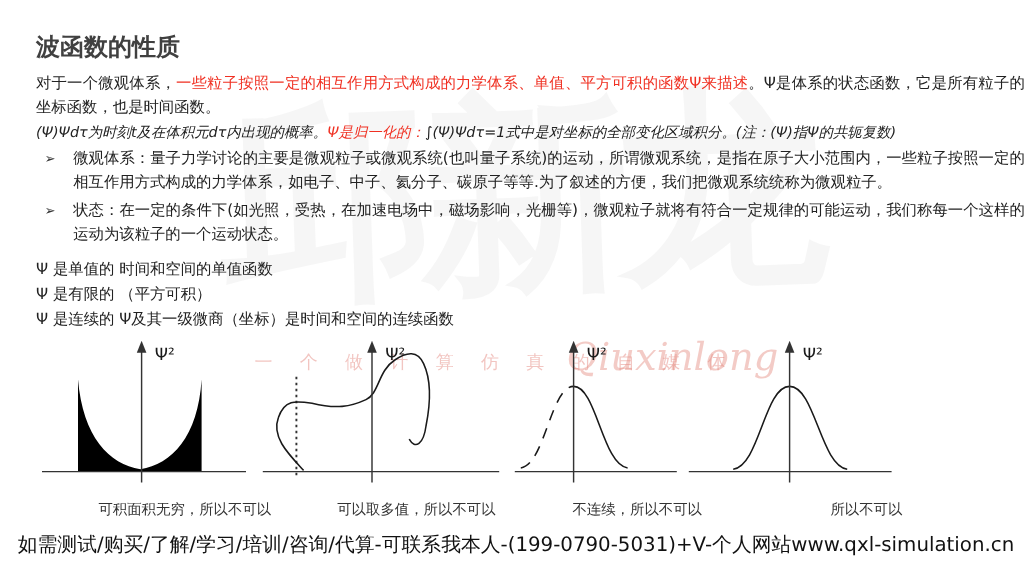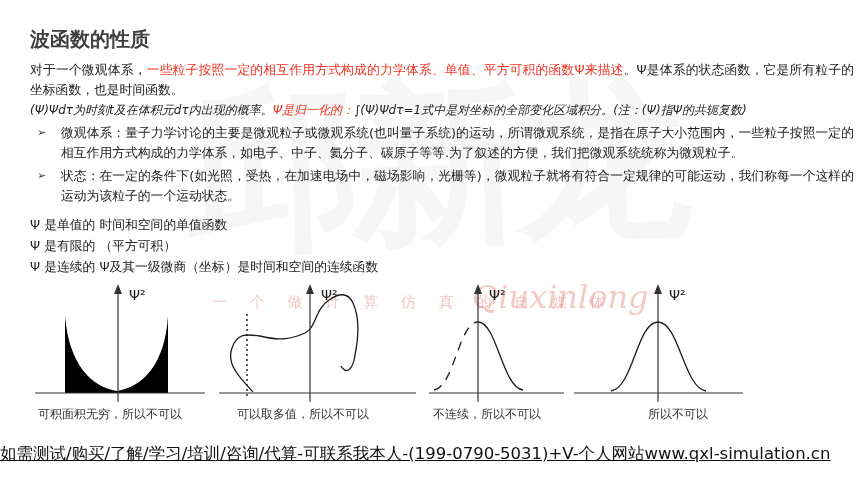--- a/index.html
+++ b/index.html
@@ -51,31 +51,31 @@
   .bullet{display:flex;margin-top:3px;}
   .bullet .marker{flex:none;width:24px;padding-left:7px;font-size:11px;color:#333;}
   .bullet .btext{flex:1;}
   .psi-group{margin-top:8px;}
   .psi{line-height:21px;}
 
   
   .fig{position:absolute;top:278px;text-decoration:underline;}
   .fig svg{display:block;}
   .caption{
-    position:absolute;top:406px;transform:translateX(-50%);
-    font-size:12px;color:#333;white-space:nowrap;
+    position:absolute;top:416px;transform:translateX(-50%);
+    font-size:12px;color:#333;white-space:nowrap;margin-left:44px;
   }
   .axis{stroke:#333;stroke-width:1.2;fill:none;}
   .curve{stroke:#1a1a1a;stroke-width:1.3;fill:none;}
   .arrowhead{fill:#333;}
   .psilabel{font-size:14px;fill:#1a1a1a;}
 
   .footer{
     position:absolute;left:0;top:443px;width:100%;
-    text-align:left;font-size:16.5px;color:#111;text-decoration:underline;
+    text-align:center;font-size:16.5px;color:#111;
   }
 </style>
 </head>
 <body>
 
 <div class="slide">
 
   <div class="wm-logo">邱新龙</div>
   <div class="wm-tagline">一 个 做 计 算 仿 真 的 自 媒 体</div>
   <div class="wm-script">Qiuxinlong</div>

